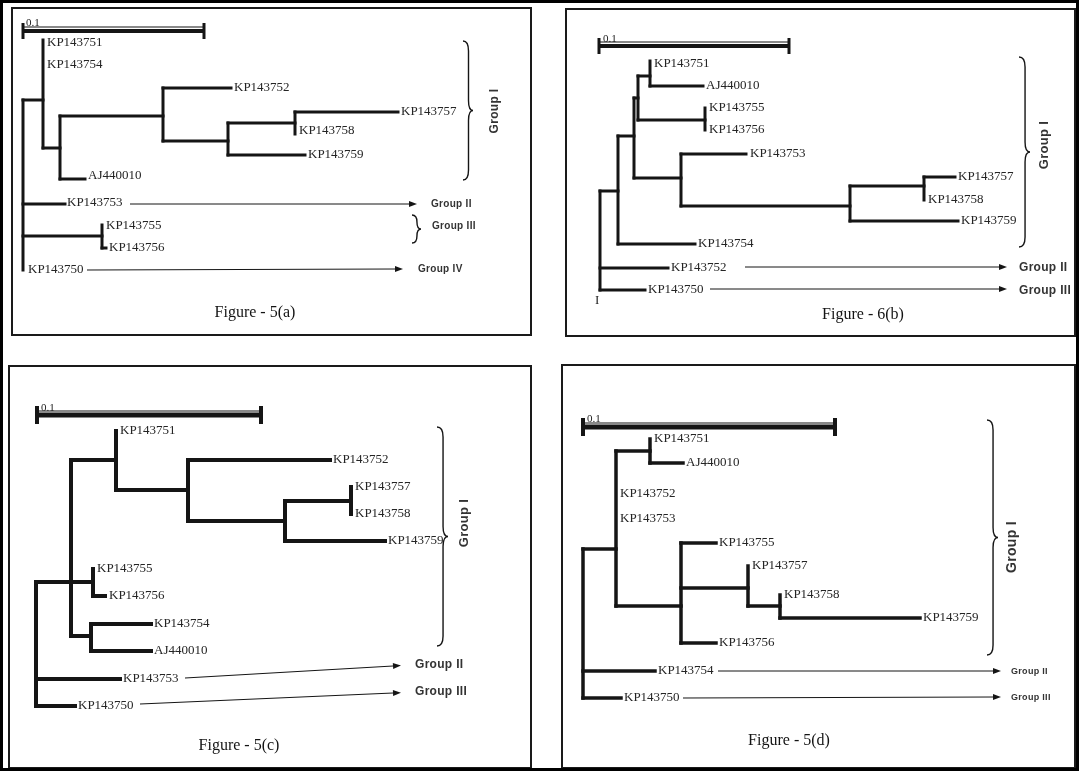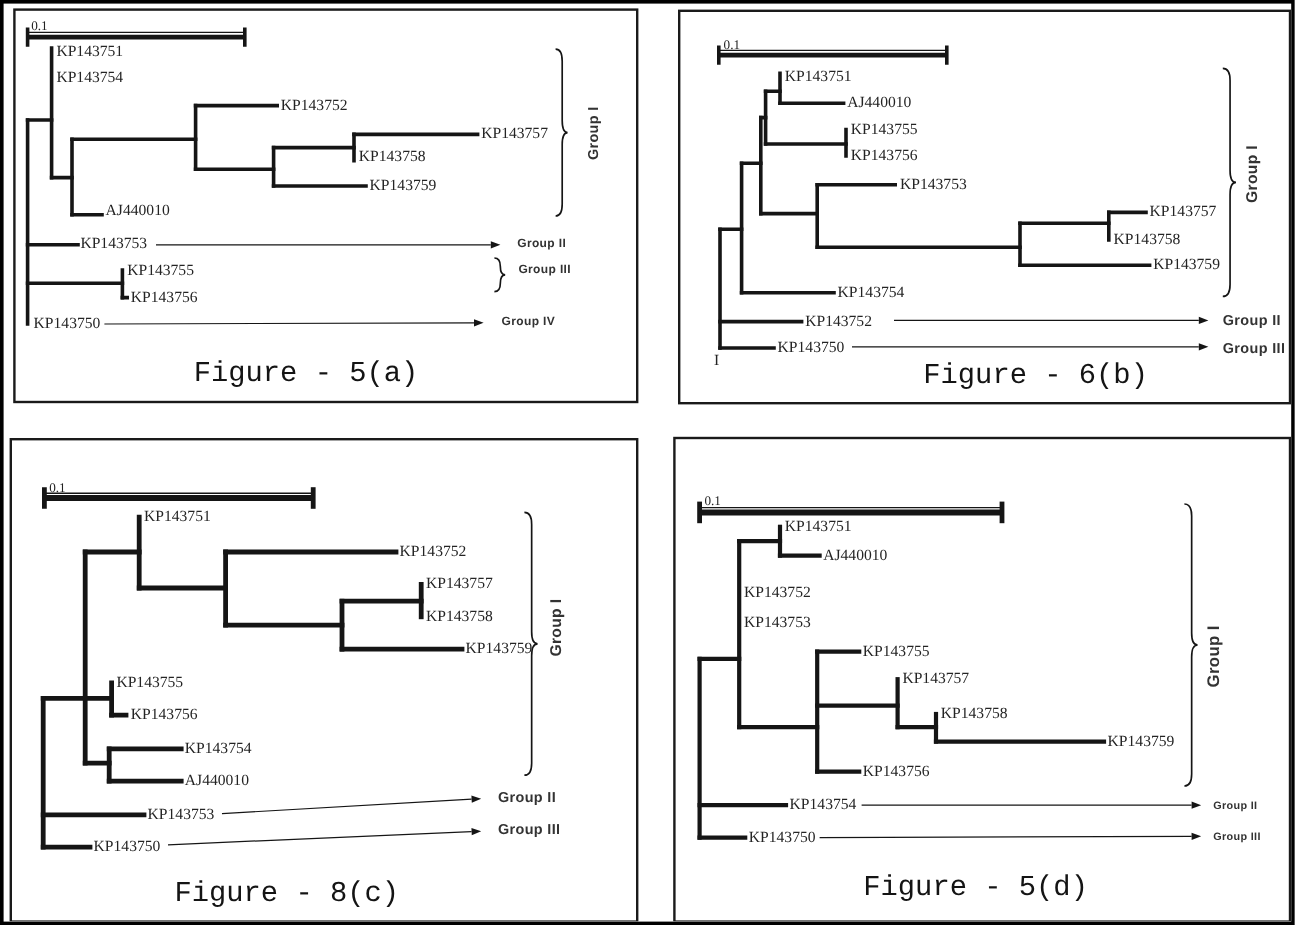--- a/index.html
+++ b/index.html
@@ -37,22 +37,22 @@
   }
   .grp.rot{transform:translate(-50%,-50%) rotate(-90deg);}
   .scalelbl{
     position:absolute;
     font-family:"Liberation Serif","DejaVu Serif",serif;
     font-size:11px;color:#222;
     white-space:nowrap;
   }
   .caption{
     position:absolute;
-    font-family:Liberation Mono, monospace;
-    font-size:24px;color:#141414;
+    font-family:Liberation Serif, serif;
+    font-size:16px;color:#141414;
     transform:translate(-50%,-50%);
     white-space:nowrap;
   }
 </style>
 </head>
 <body>
 
 <div class="figure">
 
   <div class="panel" style="left:8px;top:4px;width:521px;height:329px;"></div>
@@ -177,22 +177,22 @@
       <line x1="715" y1="668" x2="990" y2="668" stroke="#151515" stroke-width="1"></line>
       <polygon points="998,668 990,671 990,665" fill="#151515"></polygon>
       <line x1="680" y1="695" x2="990" y2="694" stroke="#151515" stroke-width="1"></line>
       <polygon points="997.9999583770158,693.9741936826548 990.0096773690044,696.999984391381 989.9903226309956,691.000015608619" fill="#151515"></polygon>
       <path d="M 984 417 Q 990.05 417 990.05 427 L 990.05 524.5 Q 990.05 534.5 995 534.5 Q 990.05 534.5 990.05 544.5 L 990.05 642 Q 990.05 652 984 652" fill="none" stroke="#151515" stroke-width="1.4"></path>
     </svg>
 
   <div id="labels">
     <span class="caption" style="left:252px;top:309px;">Figure - 5(a)</span>
     <span class="caption" style="left:860px;top:311px;">Figure - 6(b)</span>
-    <span class="caption" style="left:236px;top:742px;">Figure - 8(c)</span>
-    <span class="caption" style="left:810px;top:737px;">Figure - 5(d)</span>
+    <span class="caption" style="left:236px;top:742px;">Figure - 5(c)</span>
+    <span class="caption" style="left:786px;top:737px;">Figure - 5(d)</span>
   <span class="scalelbl" style="left: 23px; top: 13px;">0.1</span>
       <span class="taxon" style="left: 44px; top: 40px;">KP143751</span>
       <span class="taxon" style="left: 44px; top: 62px;">KP143754</span>
       <span class="taxon" style="left: 231px; top: 85px;">KP143752</span>
       <span class="taxon" style="left: 398px; top: 109px;">KP143757</span>
       <span class="taxon" style="left: 296px; top: 128px;">KP143758</span>
       <span class="taxon" style="left: 305px; top: 152px;">KP143759</span>
       <span class="taxon" style="left: 85px; top: 173px;">AJ440010</span>
       <span class="taxon" style="left: 64px; top: 200px;">KP143753</span>
       <span class="taxon" style="left: 103px; top: 223px;">KP143755</span>

